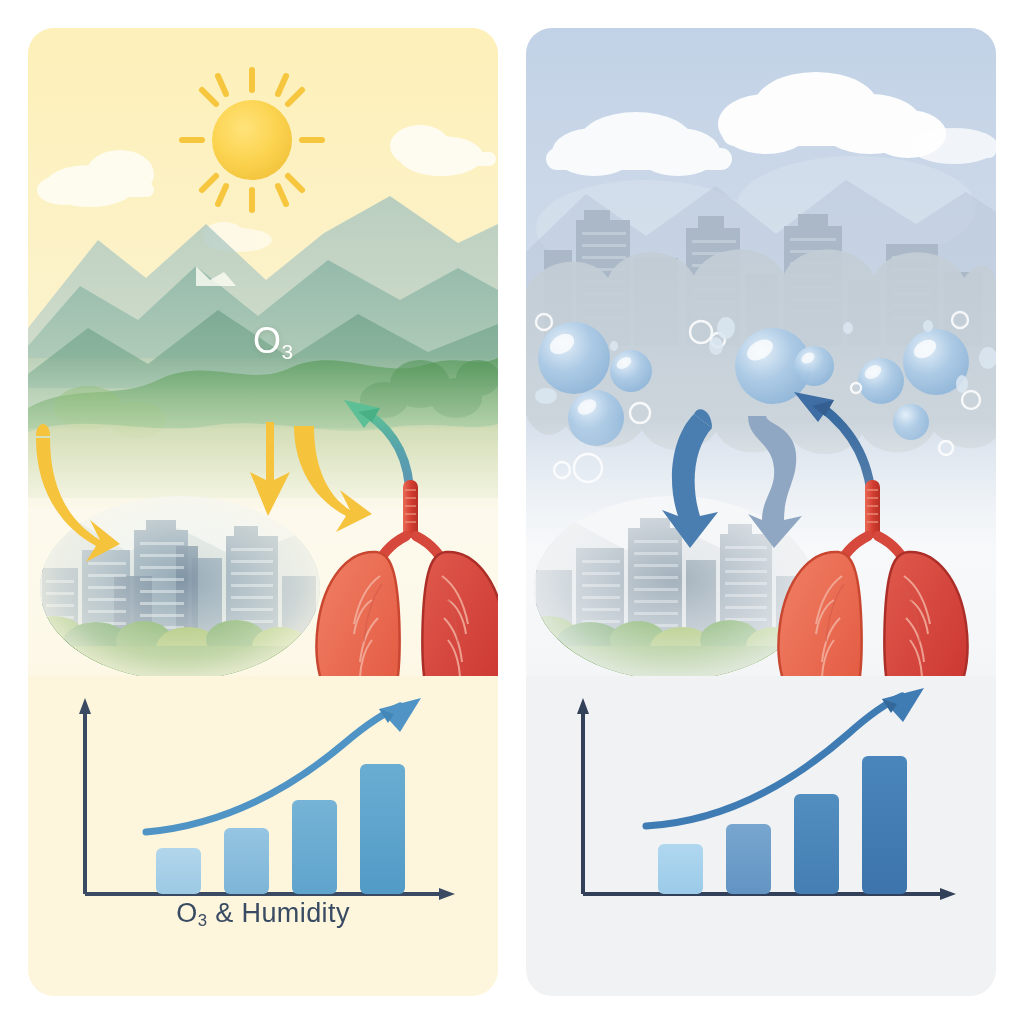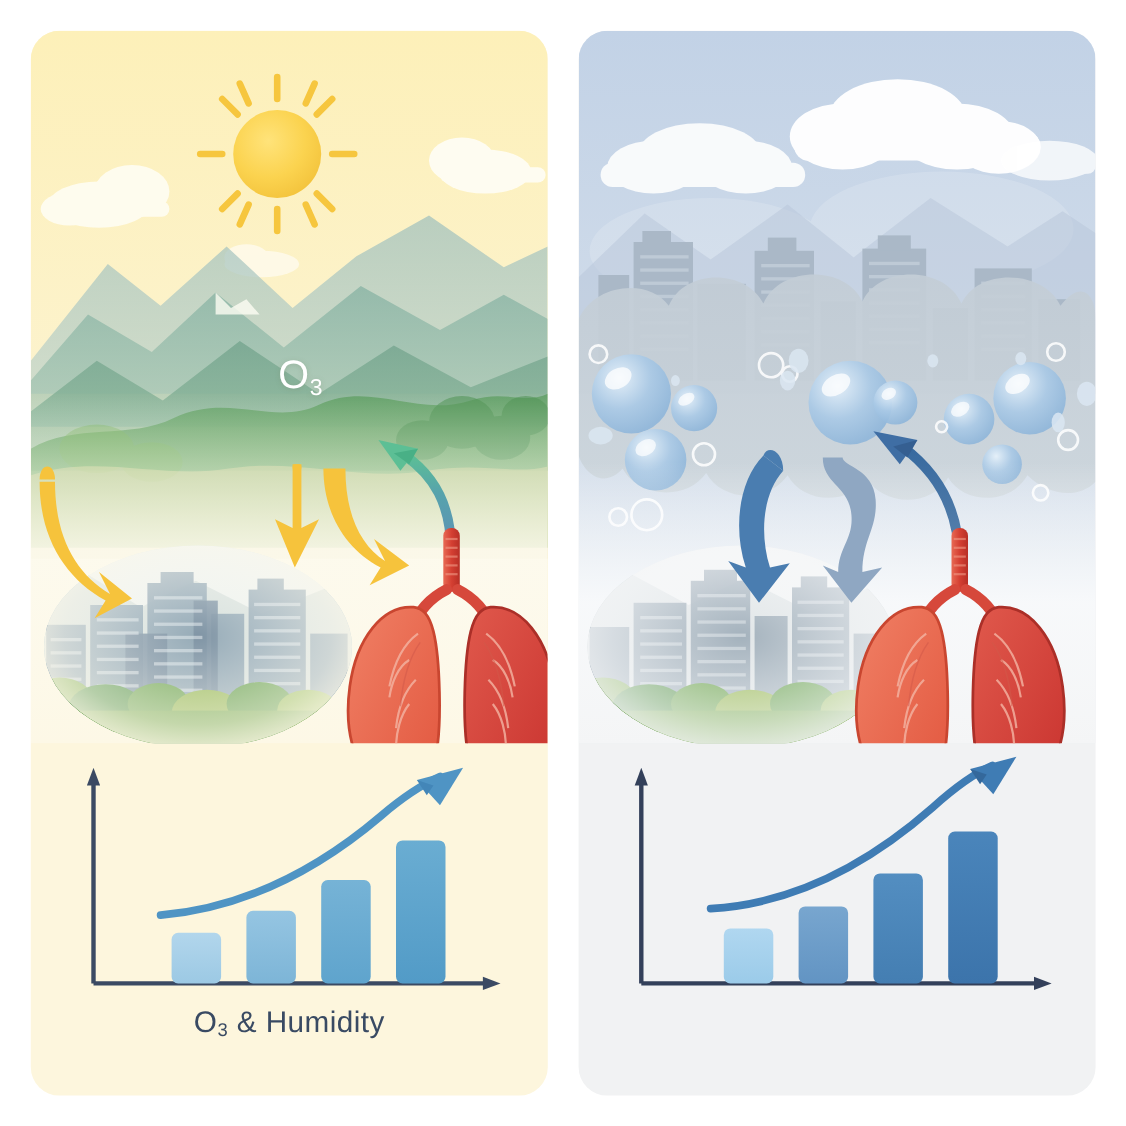--- a/index.html
+++ b/index.html
@@ -54,21 +54,21 @@
     left: 0;
     top: 648px;
     width: 470px;
     height: 320px;
   }
   .chart-svg { display: block; }
 
   .chart-label {
     position: absolute;
     left: 0;
-    top: 238px;
+    top: 222px;
     width: 470px;
     text-align: center;
     font-size: 27px;
     letter-spacing: 0.4px;
     color: #394a63;
     font-family: "Liberation Sans", sans-serif;
   }
   .chart-label sub {
     font-size: 0.62em;
     vertical-align: baseline;

